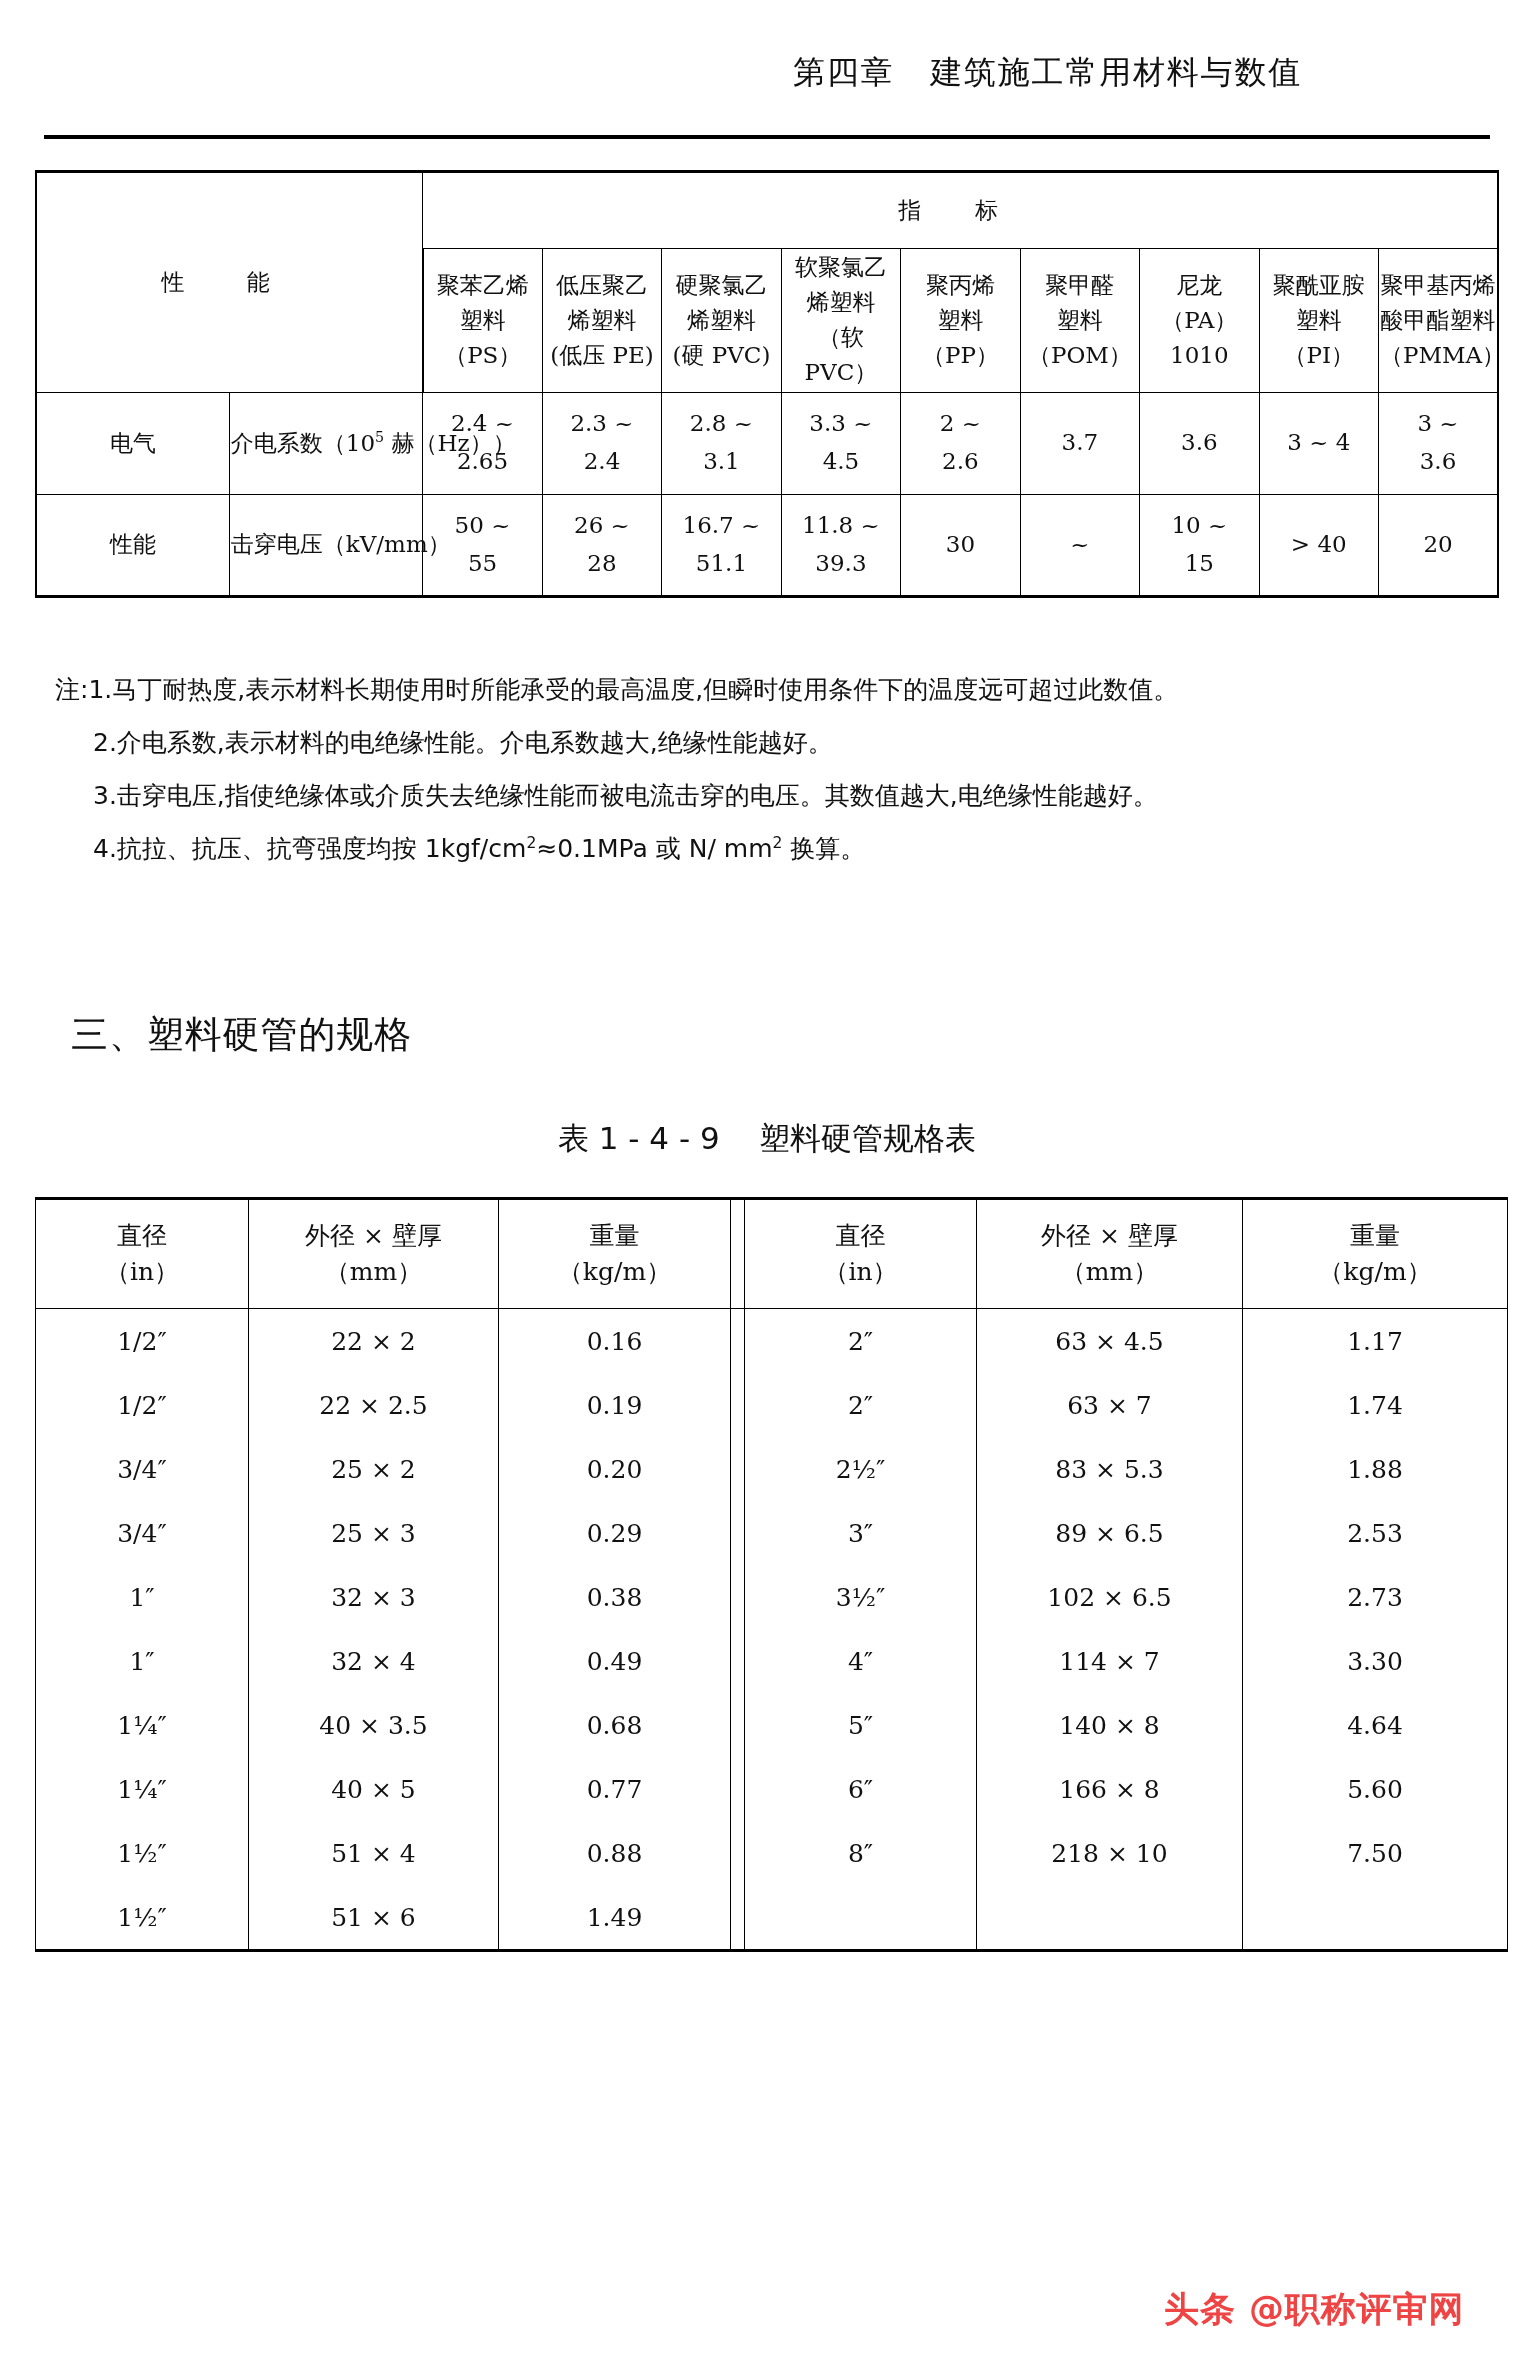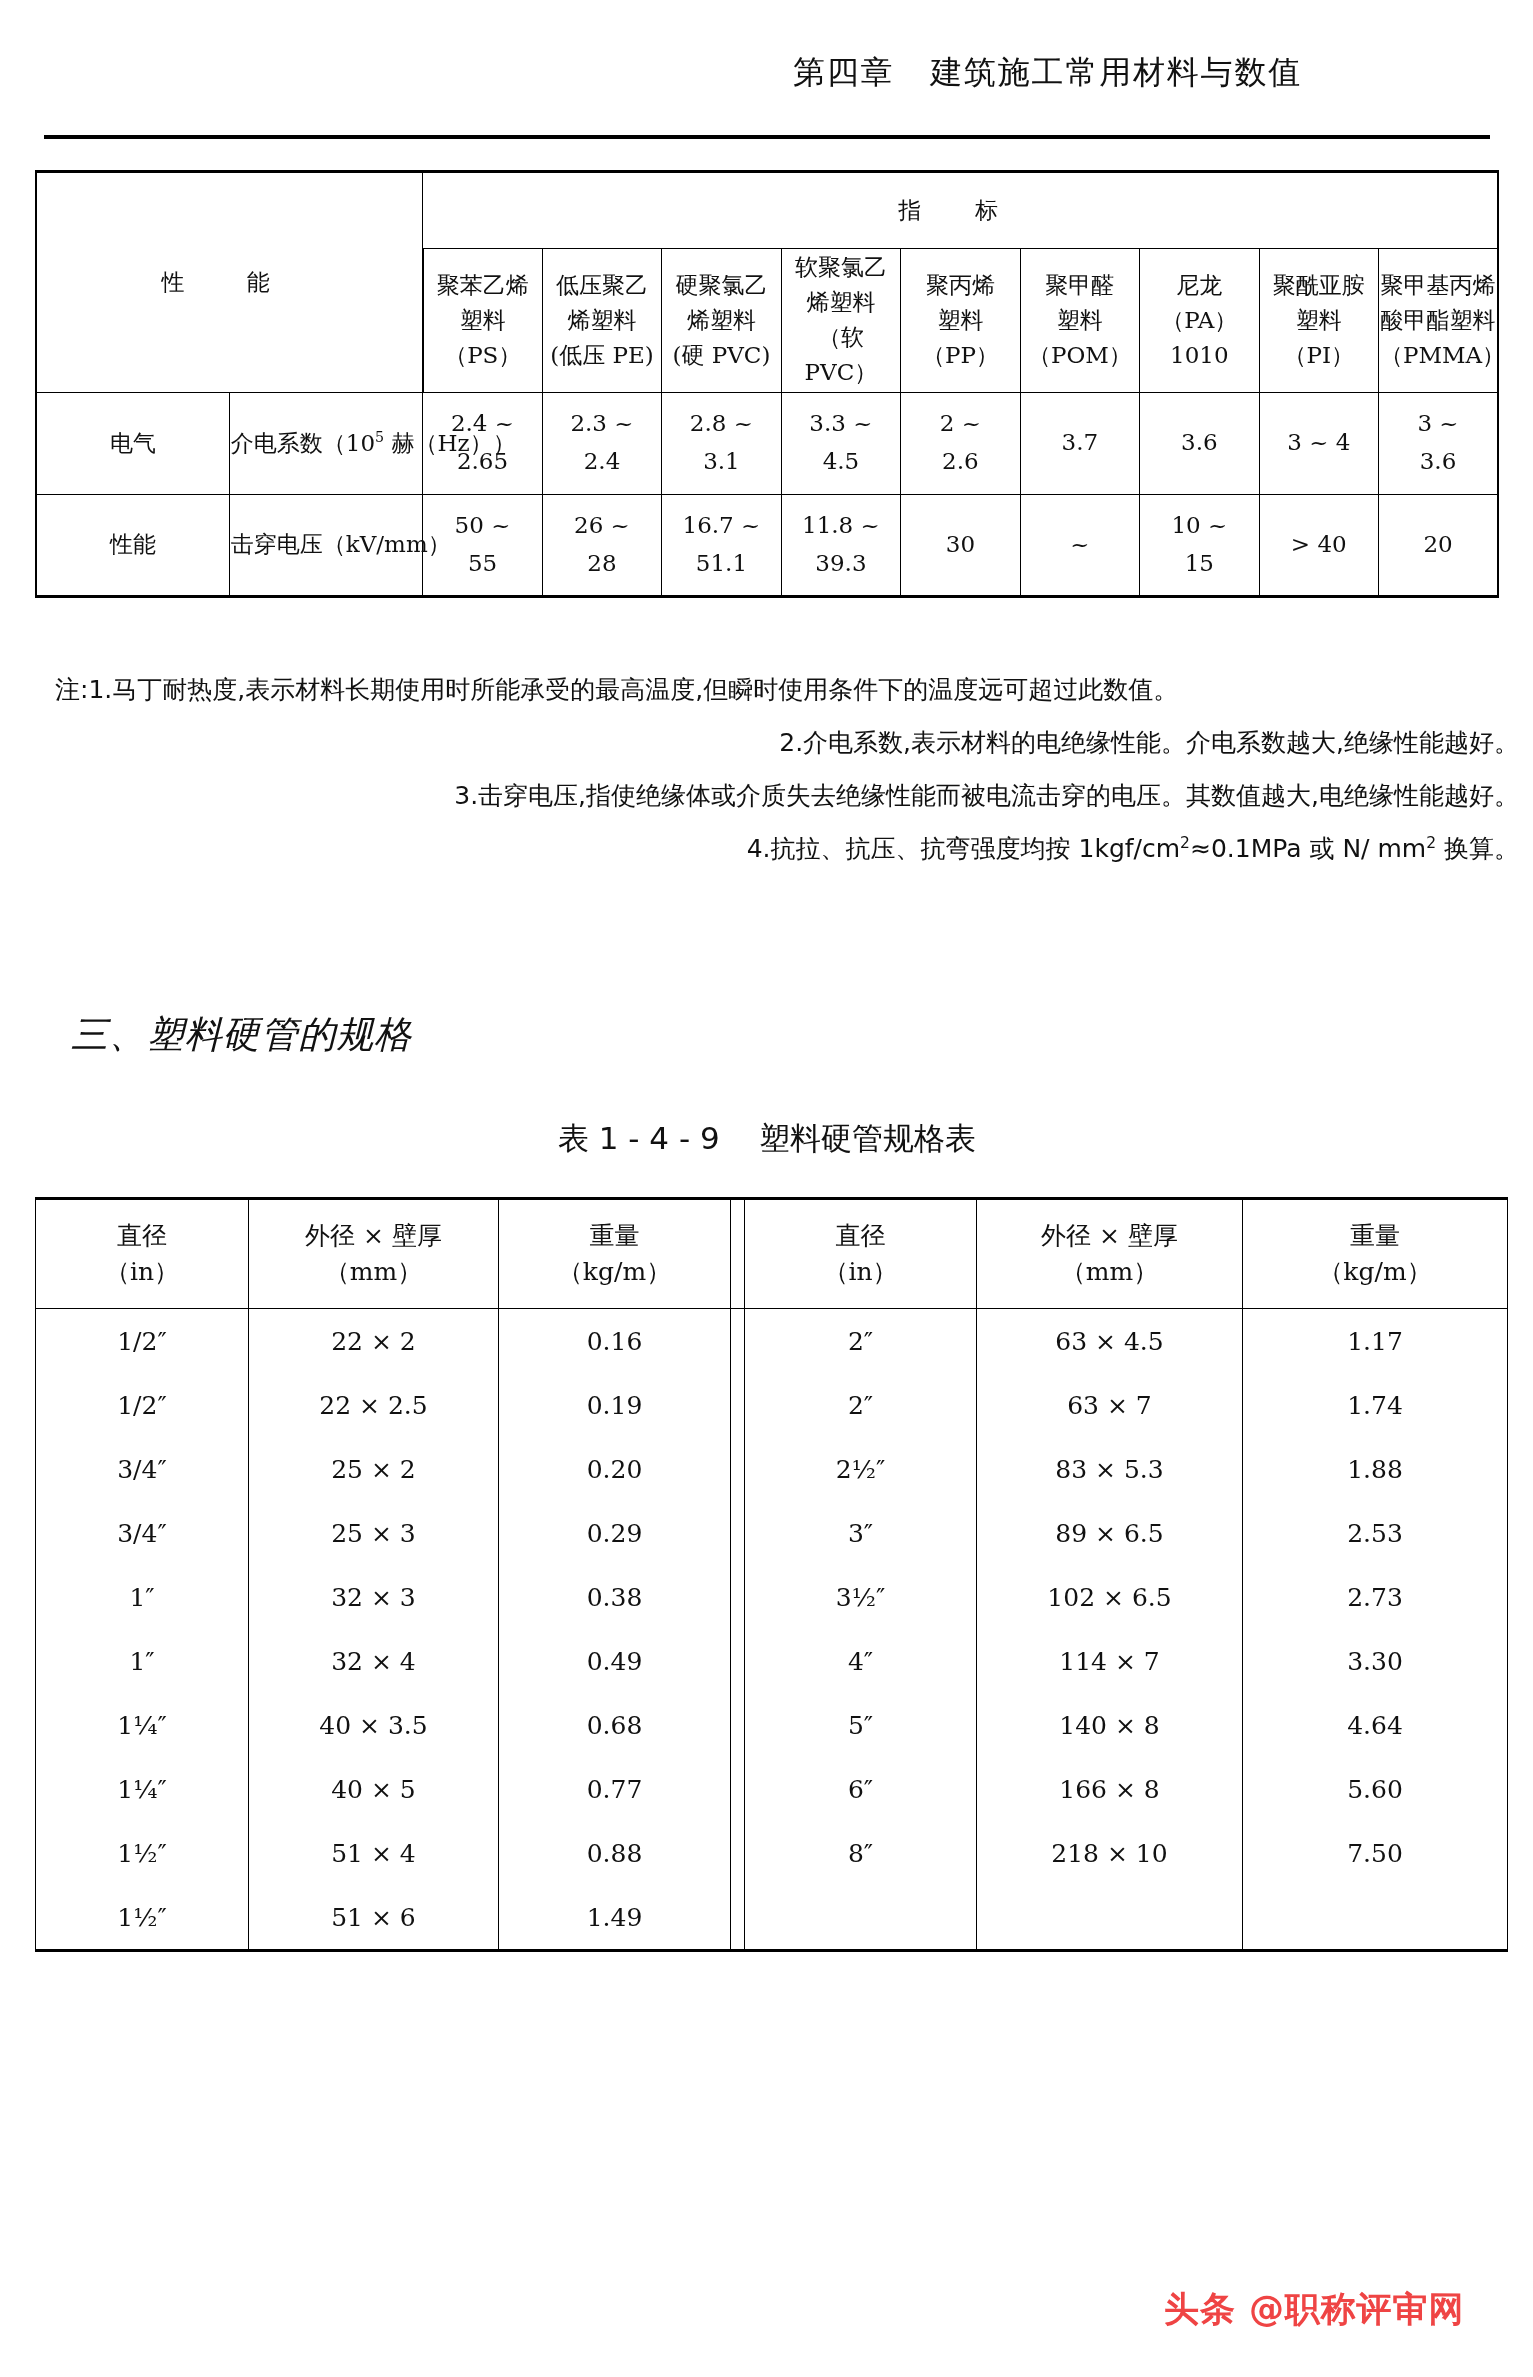--- a/index.html
+++ b/index.html
@@ -111,33 +111,32 @@
   .note-line {
     font-size: 25px;
     line-height: 1.0;
     margin-bottom: 28px;
     white-space: nowrap;
     font-family: "DejaVu Sans", "Liberation Sans", sans-serif;
   }
   .note-line .lead {
     display: inline-block;
   }
-  .note-line.indent { padding-left: 38px; text-align: right; }
+  .note-line.indent { padding-left: 38px; }
 
   sup.sm { font-size: 0.62em; vertical-align: super; }
 
   
   .sec-heading {
     position: absolute;
     top: 1010px;
     left: 71px;
     font-size: 37px;
     letter-spacing: 0.9px;
     font-family: "DejaVu Sans", "Liberation Sans", sans-serif;
-    font-style: italic;
   }
   .tbl2-title {
     position: absolute;
     top: 1118px;
     left: 0;
     width: 1534px;
     text-align: center;
     font-size: 31px;
     font-family: "DejaVu Sans", "Liberation Sans", sans-serif;
     white-space: pre;

